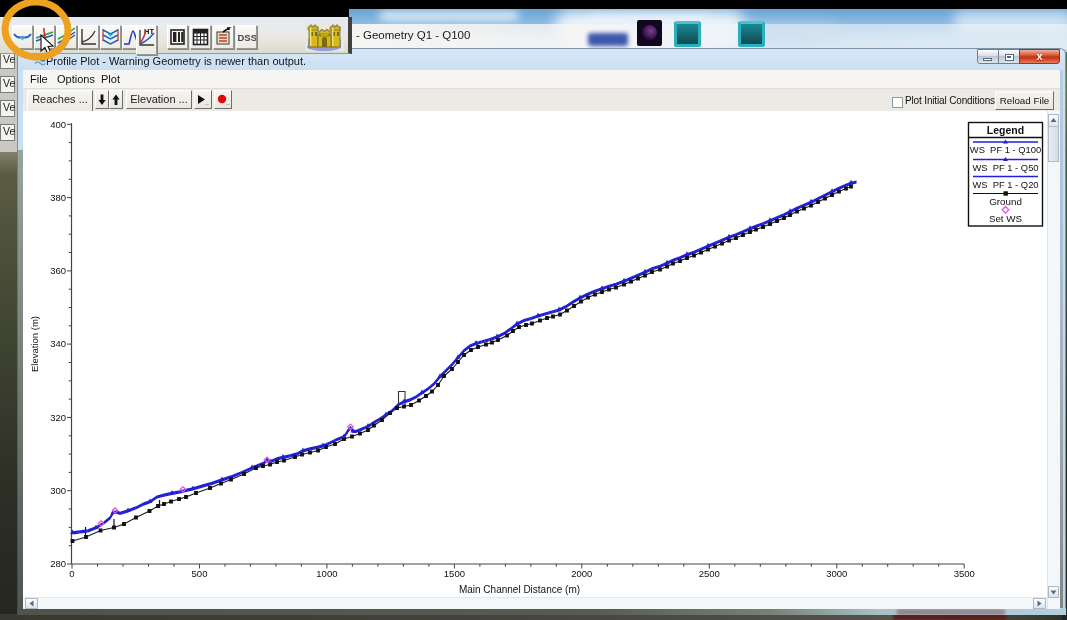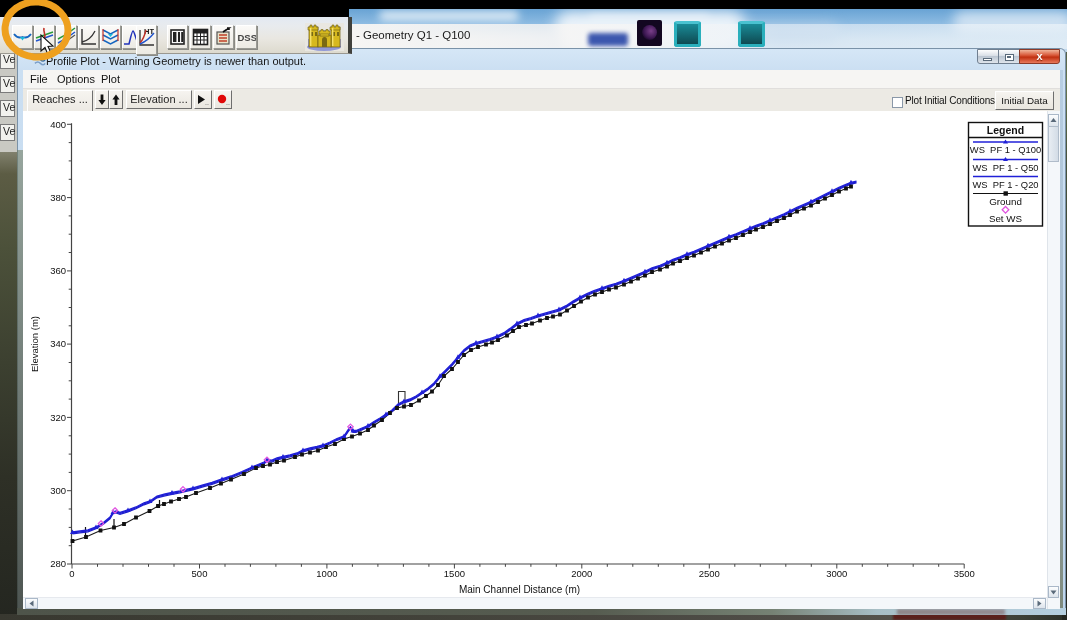--- a/index.html
+++ b/index.html
@@ -92,21 +92,21 @@
       </svg>
     </div>
   <div class="btn3d abs" style="left:191px;top:1px;width:18px;height:19px">
       <svg width="16" height="17">
         <circle cx="7" cy="8" r="4.2" fill="#e00808"></circle>
         <text x="11" y="14" font-size="7" fill="#555">..</text>
       </svg>
     </div>
   <div class="abs" style="left:869px;top:8px;width:9px;height:9px;background:#fff;border:1px solid #8a98a8"></div>
   <div class="abs" style="left:882px;top:5.5px;font-size:10px;letter-spacing:-0.15px;color:#111">Plot Initial Conditions</div>
-  <div class="btn3d abs" style="left:972px;top:1.5px;width:59px;height:19px;font-size:9.8px;color:#111;text-align:center;line-height:17px">Initial Data</div>
+  <div class="btn3d abs" style="left:972px;top:1.5px;width:59px;height:19px;font-size:9.8px;color:#111;text-align:center;line-height:17px">Reload File</div>
 </div>
 
 <div class="abs" style="left:23px;top:111px;width:1024px;height:486px;background:#fff"></div>
 
 <div class="abs" style="left:1047px;top:111px;width:13px;height:498px;background:#f4f7fa;border-left:1px solid #dfe4ea;box-sizing:border-box"></div>
 <div class="abs" style="left:1048px;top:114px;width:11px;height:13px;background:linear-gradient(#fcfdfe,#dde4ec);border:1px solid #aab8c8;box-sizing:border-box">
     <svg width="9" height="11">
       <path d="M4.5,3 L7.5,7 L1.5,7 Z" fill="#5a6a7a"></path>
     </svg>
   </div>

